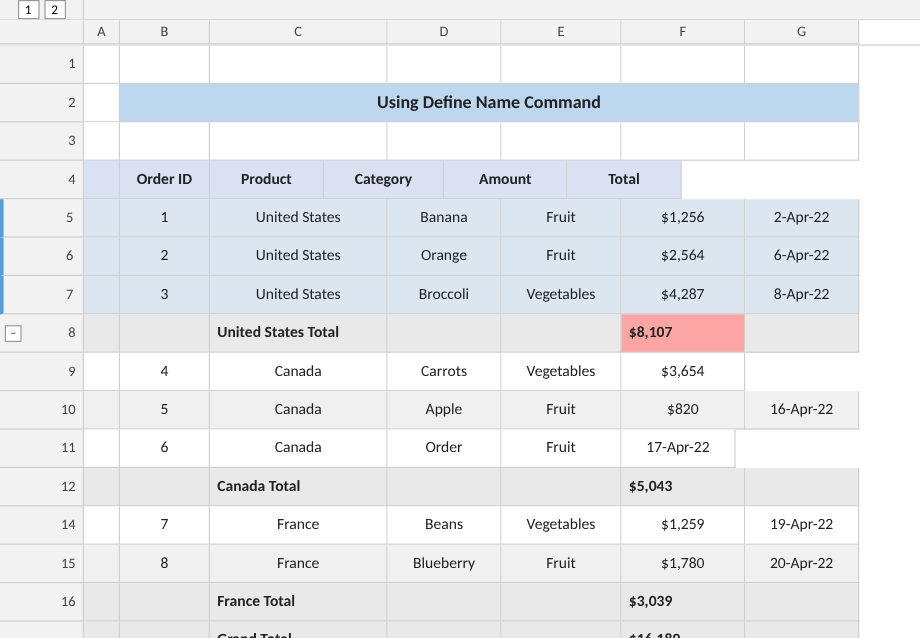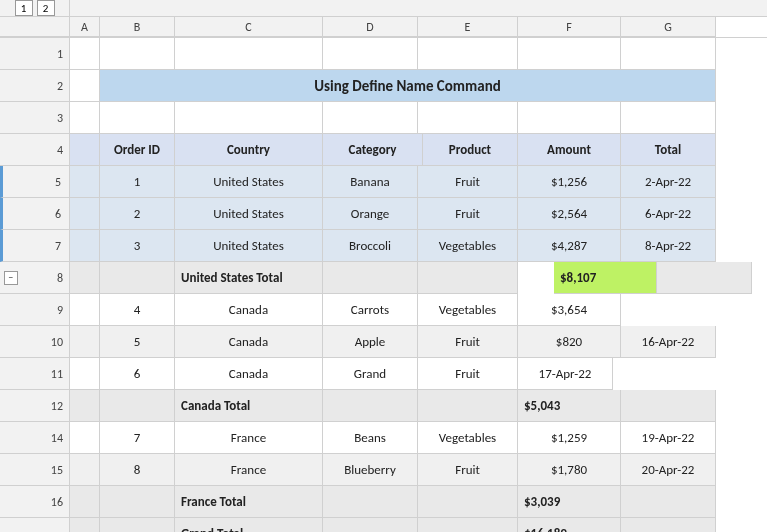--- a/index.html
+++ b/index.html
@@ -304,23 +304,22 @@
         <div class="cell col-c empty-cell"></div>
         <div class="cell col-d empty-cell"></div>
         <div class="cell col-e empty-cell"></div>
         <div class="cell col-f empty-cell"></div>
         <div class="cell col-g empty-cell"></div>
       </div>
 
       <div class="grid-row header-row">
         <div class="cell col-a"></div>
         <div class="cell col-b cell-bold">Order ID</div>
-        <div class="cell col-c cell-bold">Country</div>
+        <div class="cell col-d cell-bold">Product</div>
         <div class="cell col-e cell-bold">Category</div>
-        <div class="cell col-d cell-bold">Product</div>
         <div class="cell col-f cell-bold">Amount</div>
         <div class="cell col-g cell-bold">Total</div>
       </div>
 
       <div id="data-rows">
           <div class="grid-row">
       <div class="cell col-a" style="background:#dce6f1; font-weight:normal;"></div>
       <div class="cell col-b cell-center" style="background:#dce6f1; font-weight:normal;">1</div>
       <div class="cell col-c cell-center" style="background:#dce6f1; font-weight:normal;">United States</div>
       <div class="cell col-d cell-center" style="background:#dce6f1; font-weight:normal;">Banana</div>
@@ -345,21 +344,21 @@
       <div class="cell col-e cell-center" style="background:#dce6f1; font-weight:normal;">Vegetables</div>
       <div class="cell col-f cell-center" style="background:#dce6f1; font-weight:normal;">$4,287</div>
       <div class="cell col-g cell-center" style="background:#dce6f1; font-weight:normal;">8-Apr-22</div>
     </div>
           <div class="grid-row">
       <div class="cell col-a" style="background:#e9e9e9; font-weight:bold;"></div>
       <div class="cell col-b" style="background:#e9e9e9; font-weight:bold;"></div>
       <div class="cell col-c cell-bold" style="background:#e9e9e9; font-weight:bold;">United States Total</div>
       <div class="cell col-d" style="background:#e9e9e9; font-weight:bold;"></div>
       <div class="cell col-e" style="background:#e9e9e9; font-weight:bold;"></div>
-      <div class="cell col-f cell-bold" style="background:#bef264; font-weight:bold;margin-left:36px;">$8,107</div>
+      <div class="cell col-f cell-bold" style="background:#fca5a5; font-weight:bold;">$8,107</div>
       <div class="cell col-g" style="background:#e9e9e9; font-weight:bold;"></div>
     </div>
           <div class="grid-row">
       <div class="cell col-a" style="background:#ffffff; font-weight:normal;"></div>
       <div class="cell col-b cell-center" style="background:#ffffff; font-weight:normal;">4</div>
       <div class="cell col-c cell-center" style="background:#ffffff; font-weight:normal;">Canada</div>
       <div class="cell col-d cell-center" style="background:#ffffff; font-weight:normal;">Carrots</div>
       <div class="cell col-e cell-center" style="background:#ffffff; font-weight:normal;">Vegetables</div>
       <div class="cell col-f cell-center" style="background:#ffffff; font-weight:normal;">$3,654</div>
     </div>
@@ -369,21 +368,21 @@
       <div class="cell col-c cell-center" style="background:#f0f0f0; font-weight:normal;">Canada</div>
       <div class="cell col-d cell-center" style="background:#f0f0f0; font-weight:normal;">Apple</div>
       <div class="cell col-e cell-center" style="background:#f0f0f0; font-weight:normal;">Fruit</div>
       <div class="cell col-f cell-center" style="background:#f0f0f0; font-weight:normal;">$820</div>
       <div class="cell col-g cell-center" style="background:#f0f0f0; font-weight:normal;">16-Apr-22</div>
     </div>
           <div class="grid-row">
       <div class="cell col-a" style="background:#ffffff; font-weight:normal;"></div>
       <div class="cell col-b cell-center" style="background:#ffffff; font-weight:normal;">6</div>
       <div class="cell col-c cell-center" style="background:#ffffff; font-weight:normal;">Canada</div>
-      <div class="cell col-d cell-center" style="background:#ffffff; font-weight:normal;">Grand</div>
+      <div class="cell col-d cell-center" style="background:#ffffff; font-weight:normal;">Order</div>
       <div class="cell col-e cell-center" style="background:#ffffff; font-weight:normal;">Fruit</div>
       <div class="cell col-g cell-center" style="background:#ffffff; font-weight:normal;">17-Apr-22</div>
     </div>
           <div class="grid-row">
       <div class="cell col-a" style="background:#e9e9e9; font-weight:bold;"></div>
       <div class="cell col-b" style="background:#e9e9e9; font-weight:bold;"></div>
       <div class="cell col-c cell-bold" style="background:#e9e9e9; font-weight:bold;">Canada Total</div>
       <div class="cell col-d" style="background:#e9e9e9; font-weight:bold;"></div>
       <div class="cell col-e" style="background:#e9e9e9; font-weight:bold;"></div>
       <div class="cell col-f cell-bold" style="background:#e9e9e9; font-weight:bold;">$5,043</div>

